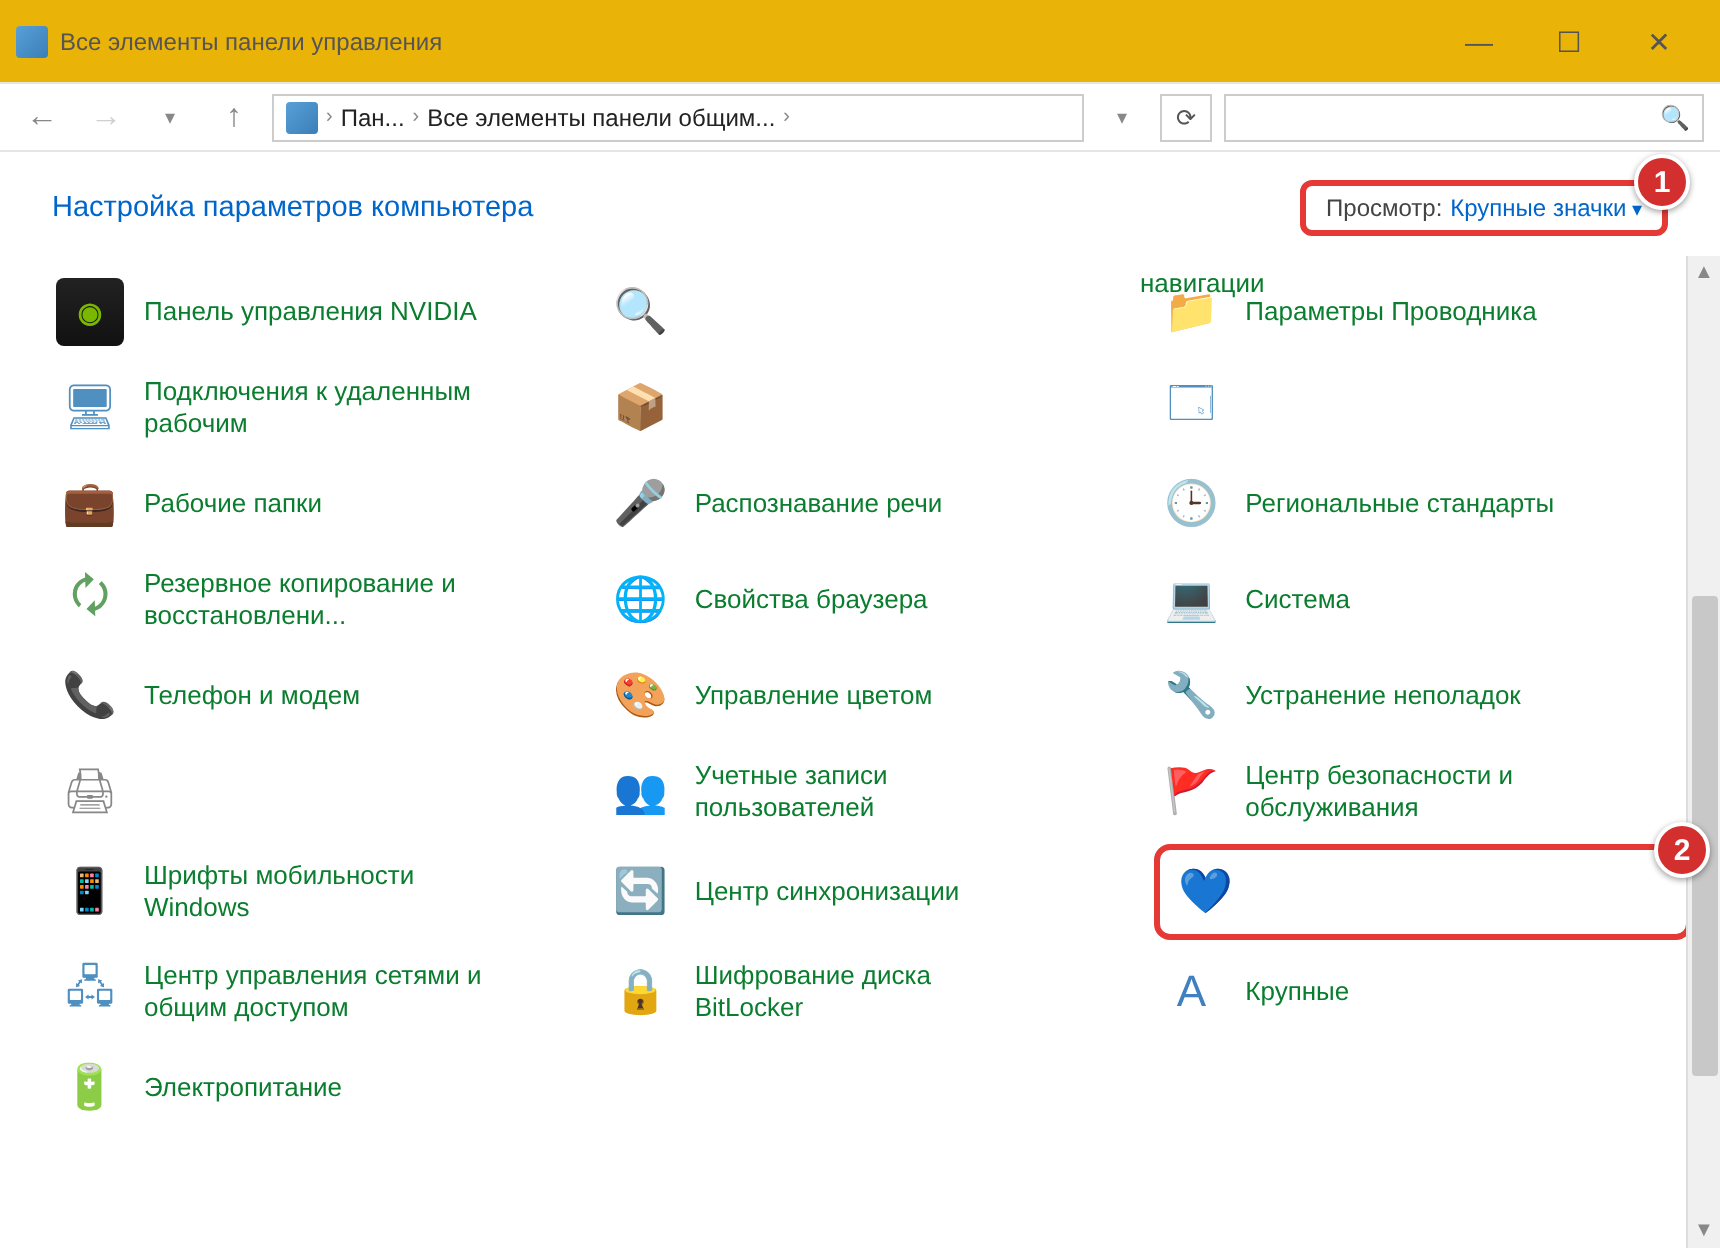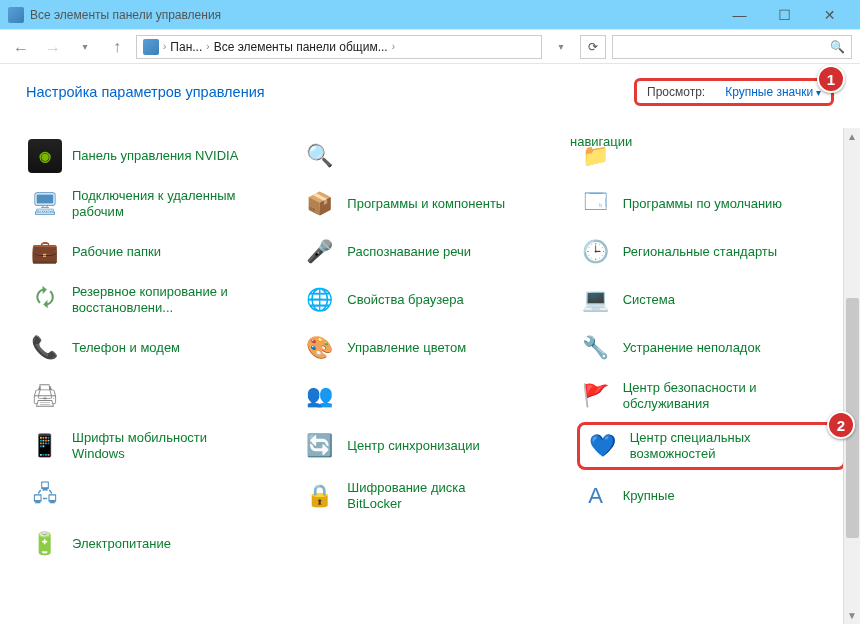--- a/index.html
+++ b/index.html
@@ -6,22 +6,22 @@
   body {
     font-family: "Segoe UI", Tahoma, sans-serif;
     font-size: 12px;
     background: #fff;
     width: 860px;
     height: 624px;
     overflow: hidden;
     position: relative;
   }
   .titlebar {
-    height: 30px;
-    background: #7dd3fc;
+    height: 42px;
+    background: #eab308;
     border-bottom: 1px solid #e5e5e5;
     display: flex;
     align-items: center;
     padding: 0 8px;
   }
   .titlebar-icon {
     width: 16px; height: 16px;
     background: linear-gradient(135deg,#5aa0d8,#3a7fb8);
     border-radius: 2px;
     margin-right: 6px;
@@ -86,21 +86,21 @@
     color: #0066cc;
     font-size: 14.5px;
     font-weight: 400;
   }
   .view-selector {
     border: 3px solid #e53935;
     border-radius: 6px;
     padding: 4px 10px;
     display: flex;
     align-items: center;
-    gap: 20px;
+    gap: 4px;
     position: relative;
   }
   .view-label { color: #444; font-size: 12px; }
   .view-value { color: #0066cc; font-size: 12px; }
   .view-value::after { content: " ▾"; font-size: 10px; color:#0066cc; }
   .badge {
     position: absolute;
     width: 28px; height: 28px;
     background: #d32f2f;
     border: 2px solid #fff;
@@ -231,53 +231,52 @@
     <span class="bc-sep">›</span>
   </div>
   <div class="nav-arrow" style="font-size:10px">▾</div>
   <div class="refresh-box">⟳</div>
   <div class="search-box">
     <span>🔍</span>
   </div>
 </div>
 
 <div class="content-header">
-  <div class="content-title">Настройка параметров управления</div>
+  <div class="content-title">Настройка параметров компьютера</div>
   <div class="view-selector">
     <span class="view-label">Просмотр:</span>
     <span class="view-value">Крупные значки</span>
     <div class="badge badge1">1</div>
   </div>
 </div>
 
 <div class="truncated">навигации</div>
 
 <div class="main-area">
   <div class="grid" id="grid">
       <div class="item" style="grid-area: 1 / 1;">
         <div class="item-icon i-nvidia">◉</div>
         <div class="item-label">Панель управления NVIDIA</div>
       </div>
       <div class="item" style="grid-area: 1 / 2;">
         <div class="item-icon i-index">🔍</div>
       </div>
       <div class="item" style="grid-area: 1 / 3;">
         <div class="item-icon i-explorer">📁</div>
+        <div class="item-label">Параметры Проводника</div>
       </div>
       <div class="item" style="grid-area: 2 / 1;">
         <div class="item-icon i-remote">🖥</div>
         <div class="item-label">Подключения к удаленным рабочим</div>
       </div>
       <div class="item" style="grid-area: 2 / 2;">
         <div class="item-icon i-programs">📦</div>
-        <div class="item-label">Программы и компоненты</div>
       </div>
       <div class="item" style="grid-area: 2 / 3;">
         <div class="item-icon i-default">🗔</div>
-        <div class="item-label">Программы по умолчанию</div>
       </div>
       <div class="item" style="grid-area: 3 / 1;">
         <div class="item-icon i-folders">💼</div>
         <div class="item-label">Рабочие папки</div>
       </div>
       <div class="item" style="grid-area: 3 / 2;">
         <div class="item-icon i-speech">🎤</div>
         <div class="item-label">Распознавание речи</div>
       </div>
       <div class="item" style="grid-area: 3 / 3;">
@@ -306,40 +305,41 @@
       </div>
       <div class="item" style="grid-area: 5 / 3;">
         <div class="item-icon i-trouble">🔧</div>
         <div class="item-label">Устранение неполадок</div>
       </div>
       <div class="item" style="grid-area: 6 / 1;">
         <div class="item-icon i-devices">🖨</div>
       </div>
       <div class="item" style="grid-area: 6 / 2;">
         <div class="item-icon i-users">👥</div>
+        <div class="item-label">Учетные записи пользователей</div>
       </div>
       <div class="item" style="grid-area: 6 / 3;">
         <div class="item-icon i-security">🚩</div>
         <div class="item-label">Центр безопасности и обслуживания</div>
       </div>
       <div class="item" style="grid-area: 7 / 1;">
         <div class="item-icon i-mobility">📱</div>
         <div class="item-label">Шрифты мобильности Windows</div>
       </div>
       <div class="item" style="grid-area: 7 / 2;">
         <div class="item-icon i-sync">🔄</div>
         <div class="item-label">Центр синхронизации</div>
       </div>
       <div class="item highlighted" style="grid-area: 7 / 3;">
         <div class="item-icon i-ease">💙</div>
-        <div class="item-label">Центр специальных возможностей</div>
         <div class="badge badge2">2</div>
       </div>
       <div class="item" style="grid-area: 8 / 1;">
         <div class="item-icon i-network">🖧</div>
+        <div class="item-label">Центр управления сетями и общим доступом</div>
       </div>
       <div class="item" style="grid-area: 8 / 2;">
         <div class="item-icon i-bitlocker">🔒</div>
         <div class="item-label">Шифрование диска BitLocker</div>
       </div>
       <div class="item" style="grid-area: 8 / 3;">
         <div class="item-icon i-fonts">A</div>
         <div class="item-label">Крупные</div>
       </div>
       <div class="item" style="grid-area: 9 / 1;">

